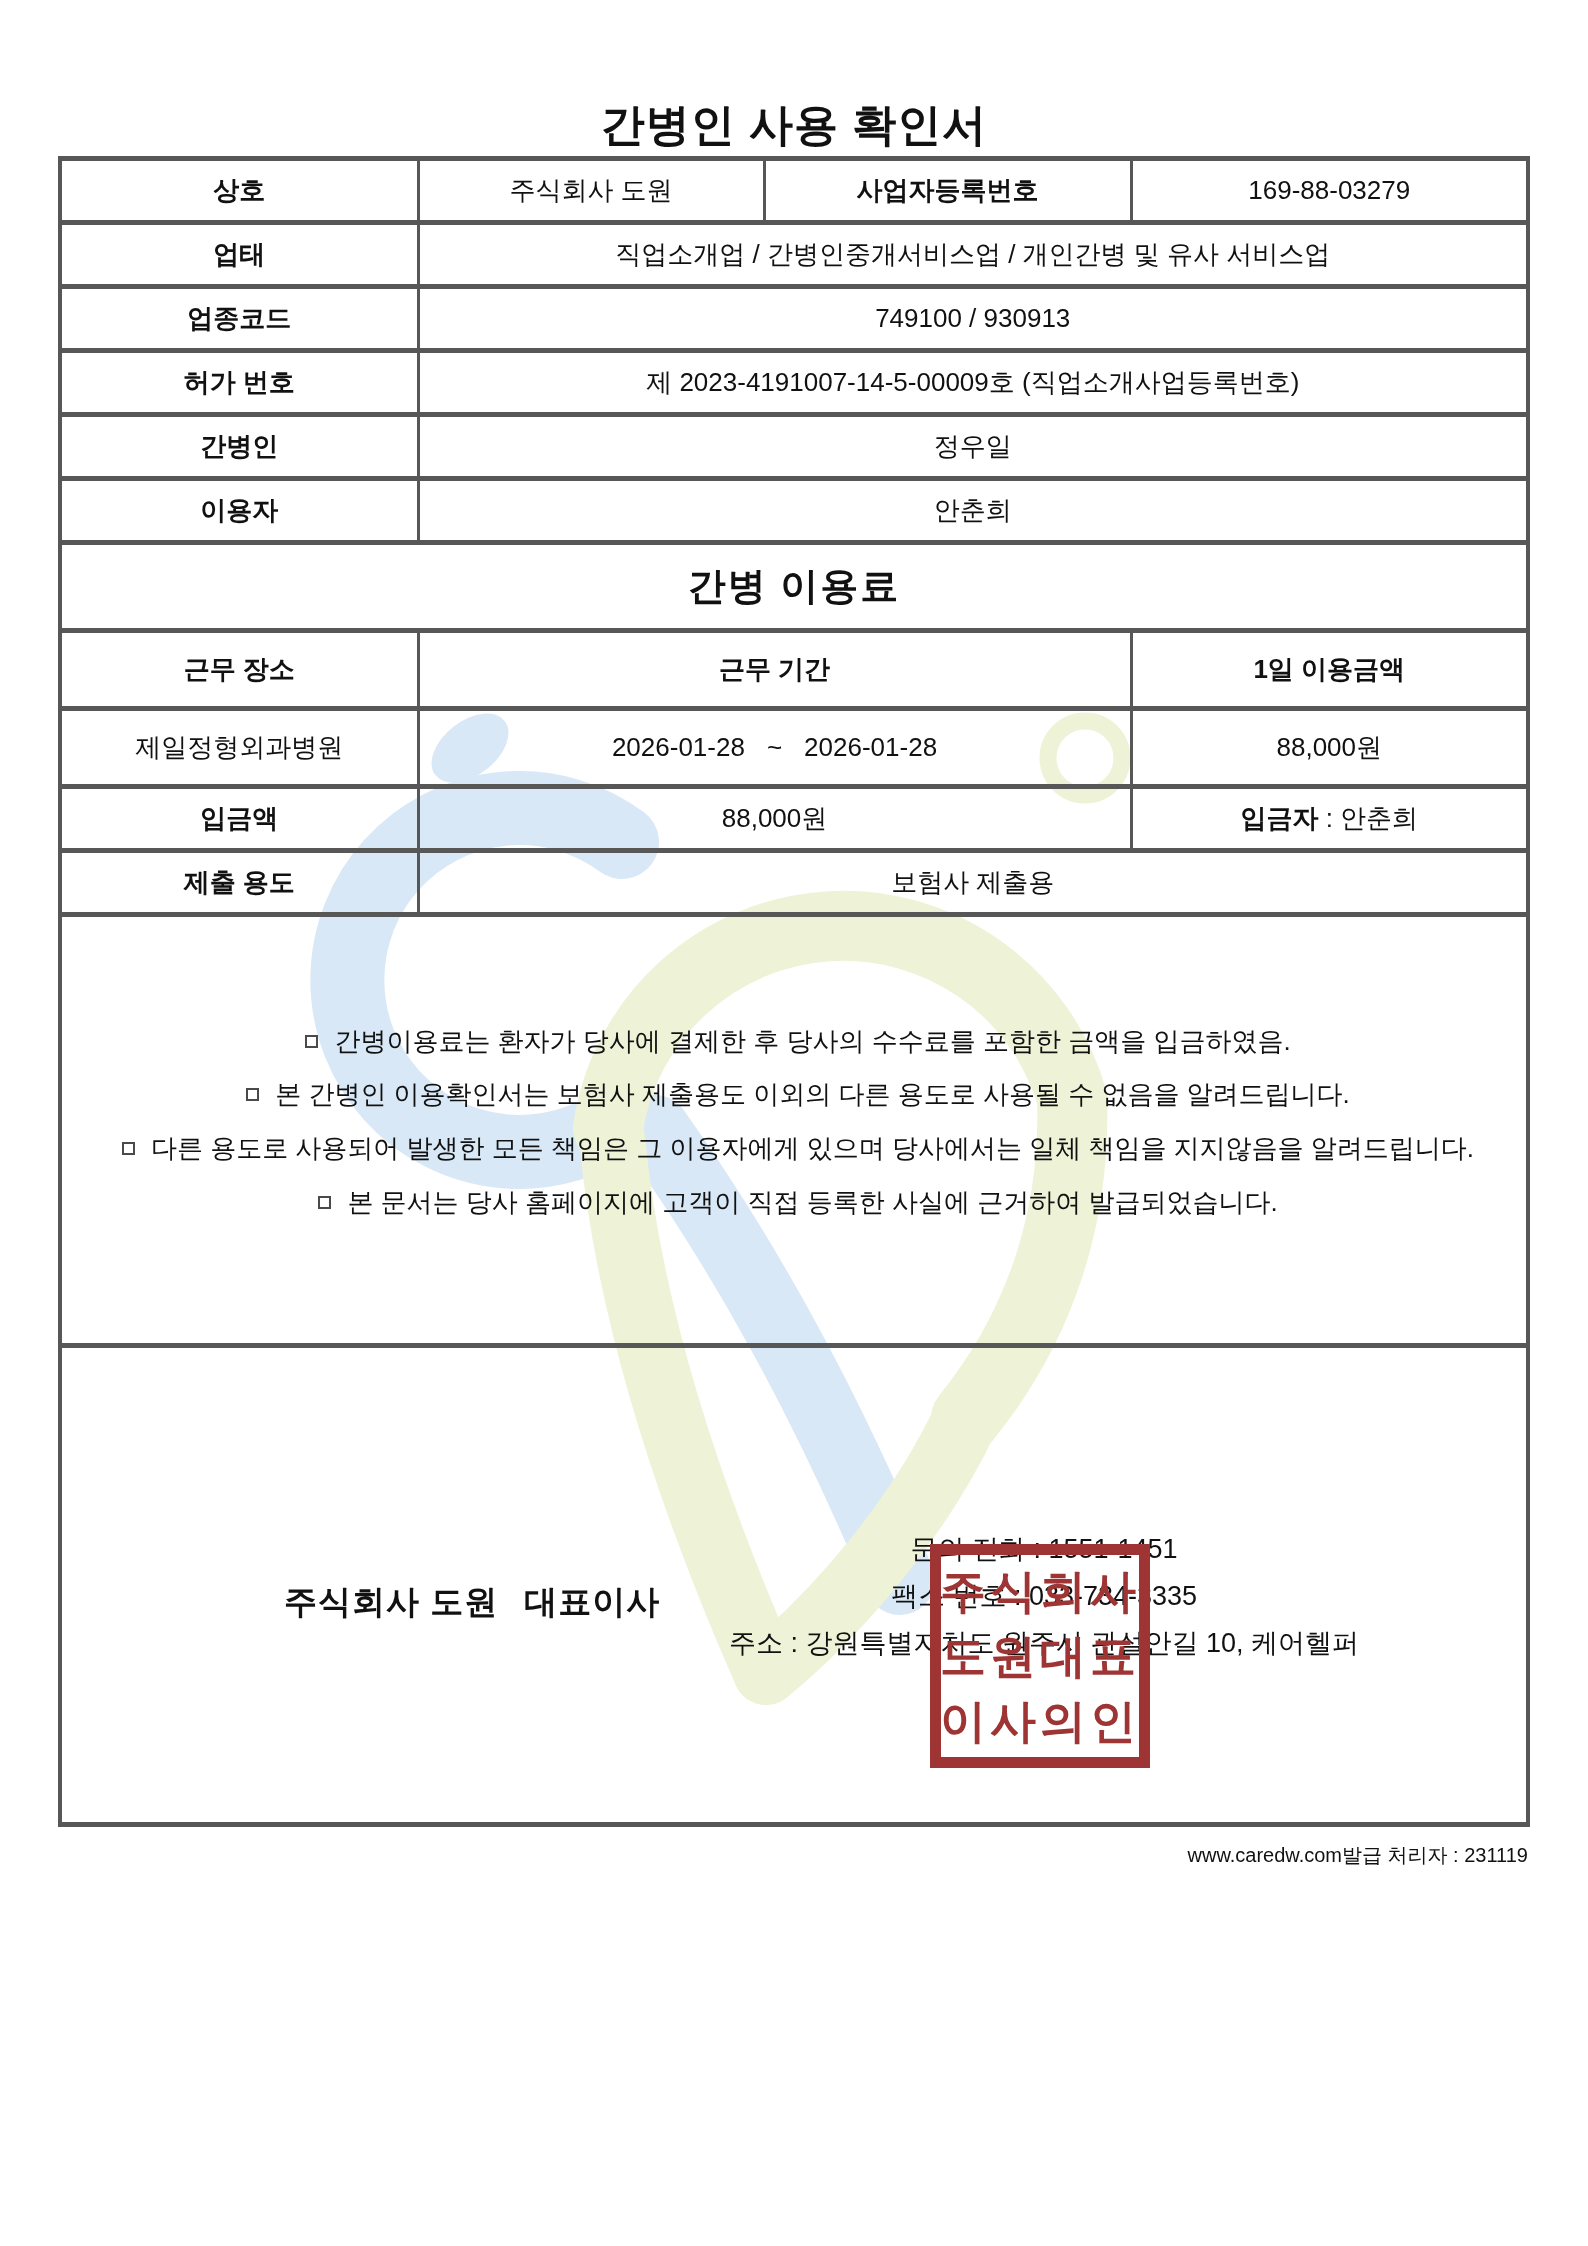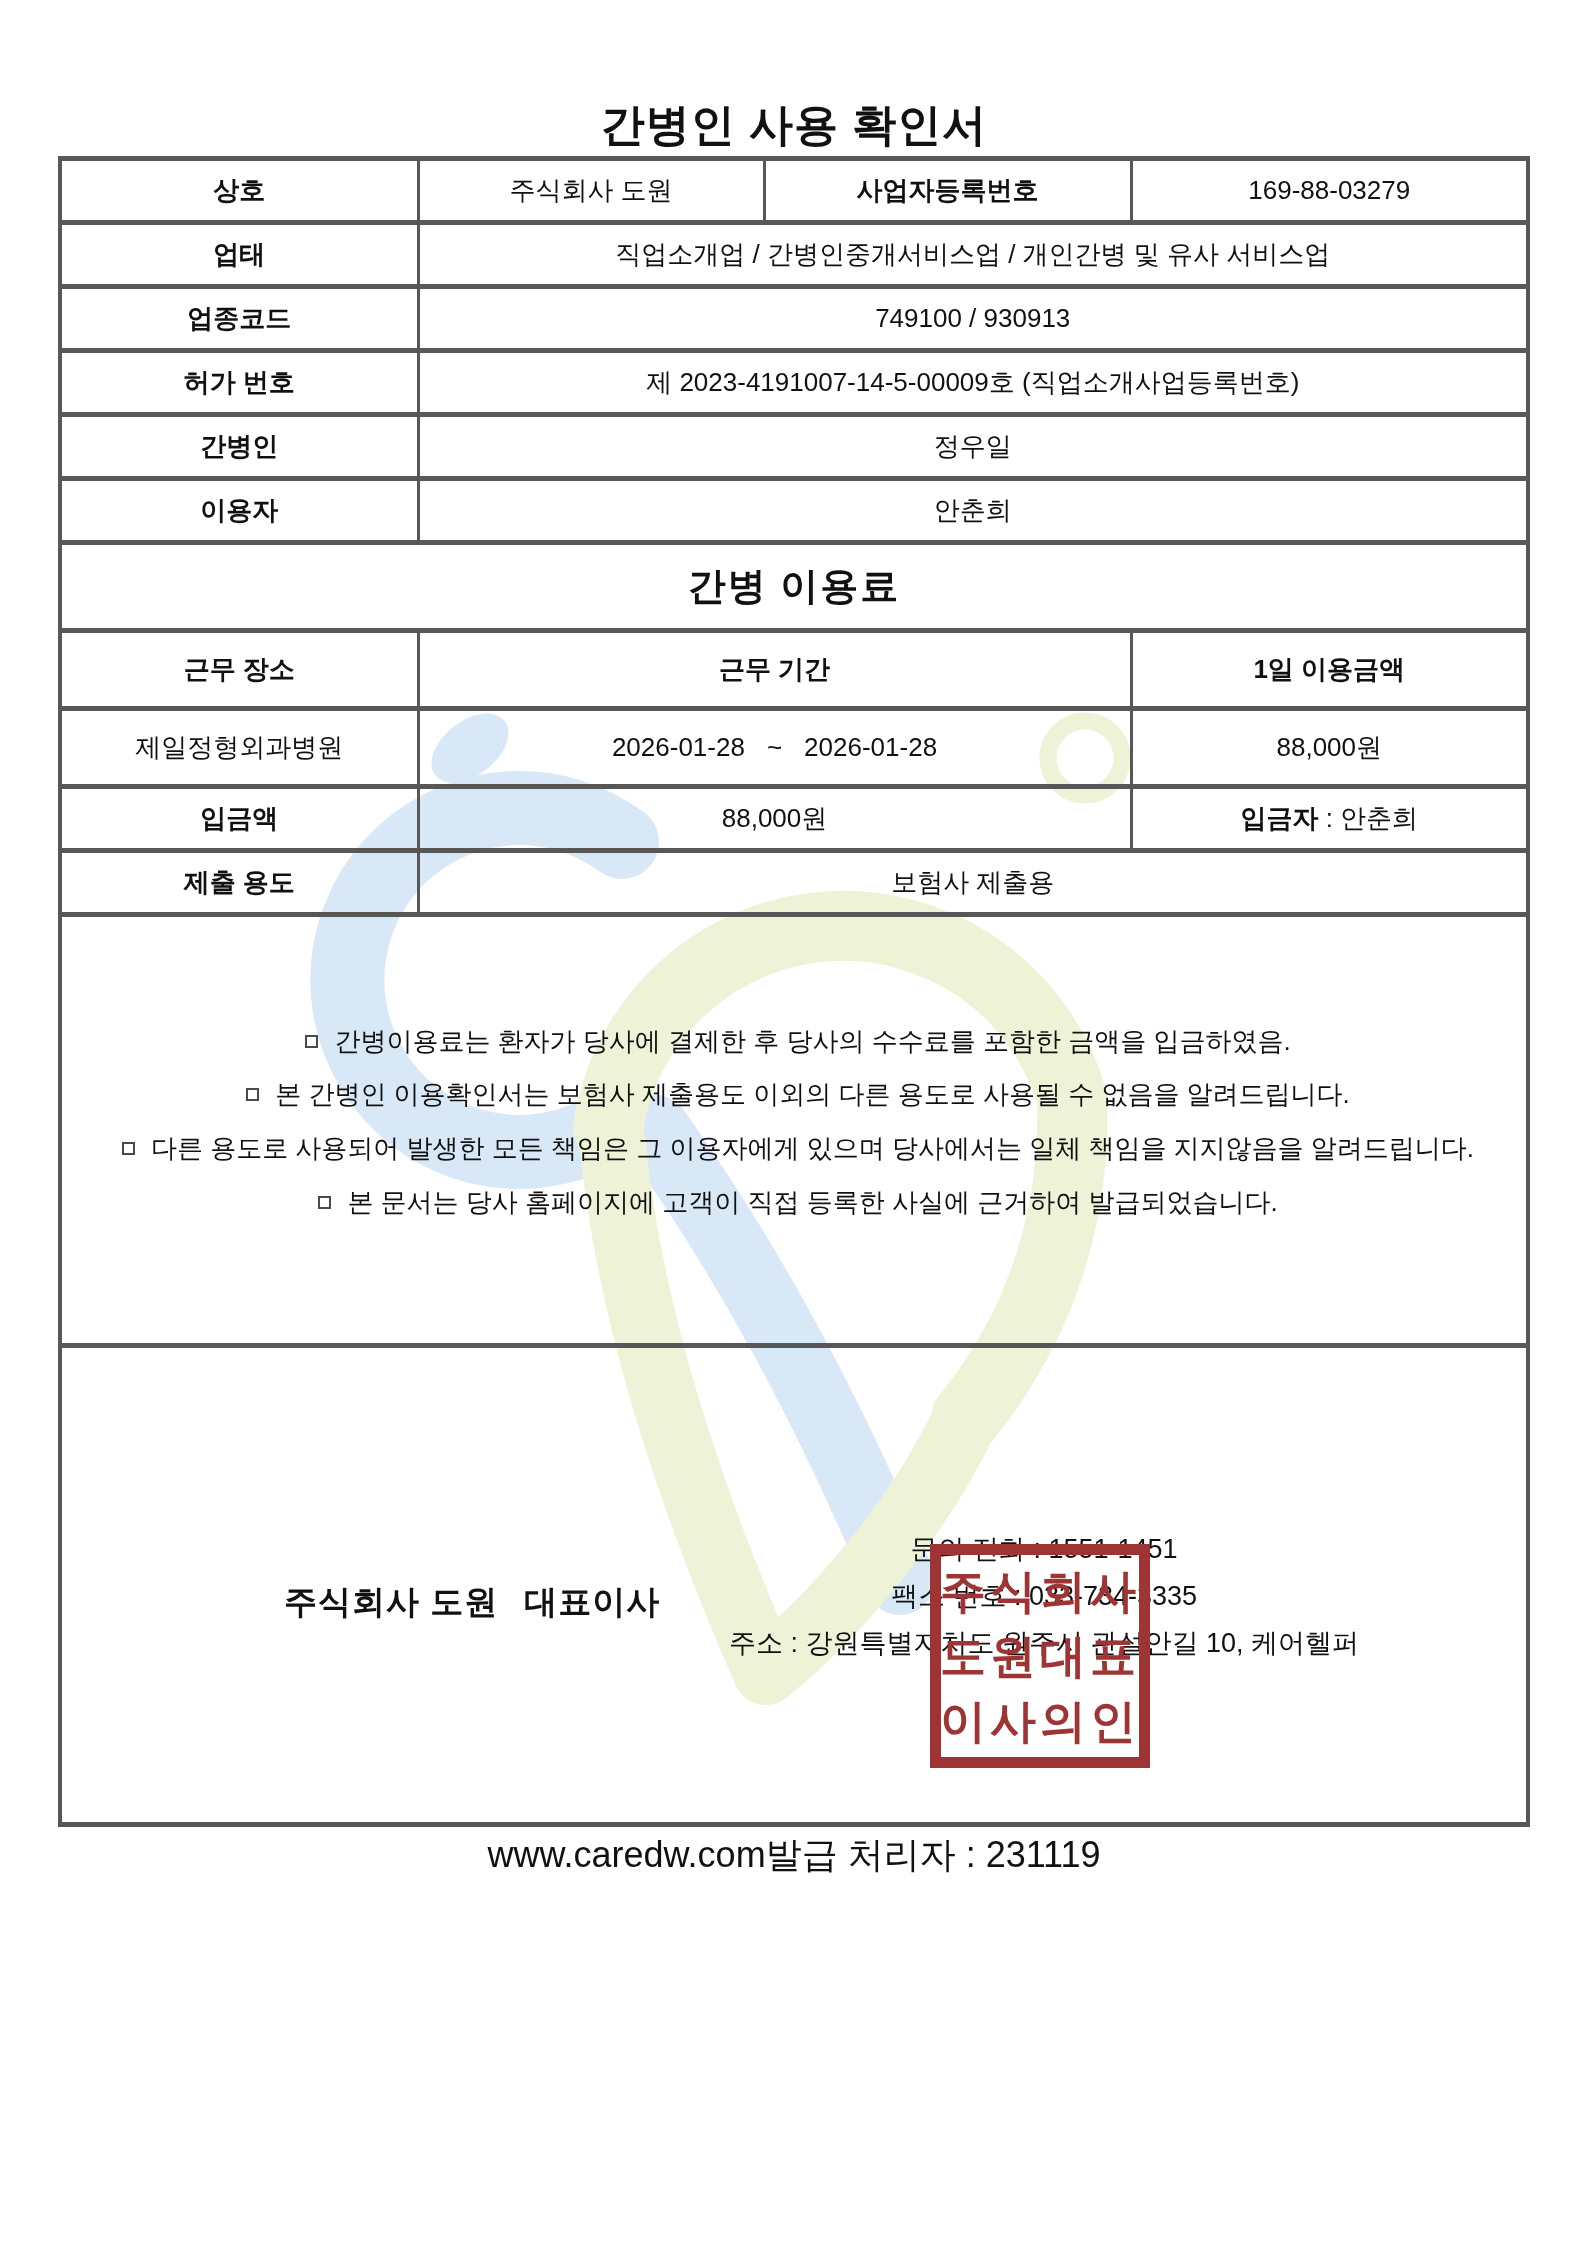--- a/index.html
+++ b/index.html
@@ -73,22 +73,22 @@
     padding:6px 4px;
     display:flex;flex-direction:column;justify-content:space-between;
     align-items:center;
   }
   .stamp-line{
     color:#9e3433;font-weight:bold;font-size:46px;line-height:60px;
     letter-spacing:4px;white-space:nowrap;
   }
   .footer-row{
     width:1468px;margin:10px auto 0 auto;
-    display:flex;justify-content:center;
-    font-size:36px;line-height:36px;
+    display:flex;justify-content:flex-end;
+    font-size:20px;line-height:36px;
   }
 </style>
 </head>
 <body>
 
 <div class="page">
 
   <svg class="watermark" viewBox="0 0 940 1220" xmlns="http://www.w3.org/2000/svg" aria-hidden="true">
 
     <ellipse cx="210" cy="258" rx="44" ry="27" transform="rotate(-38 210 258)" fill="#d9e8f6"></ellipse>

